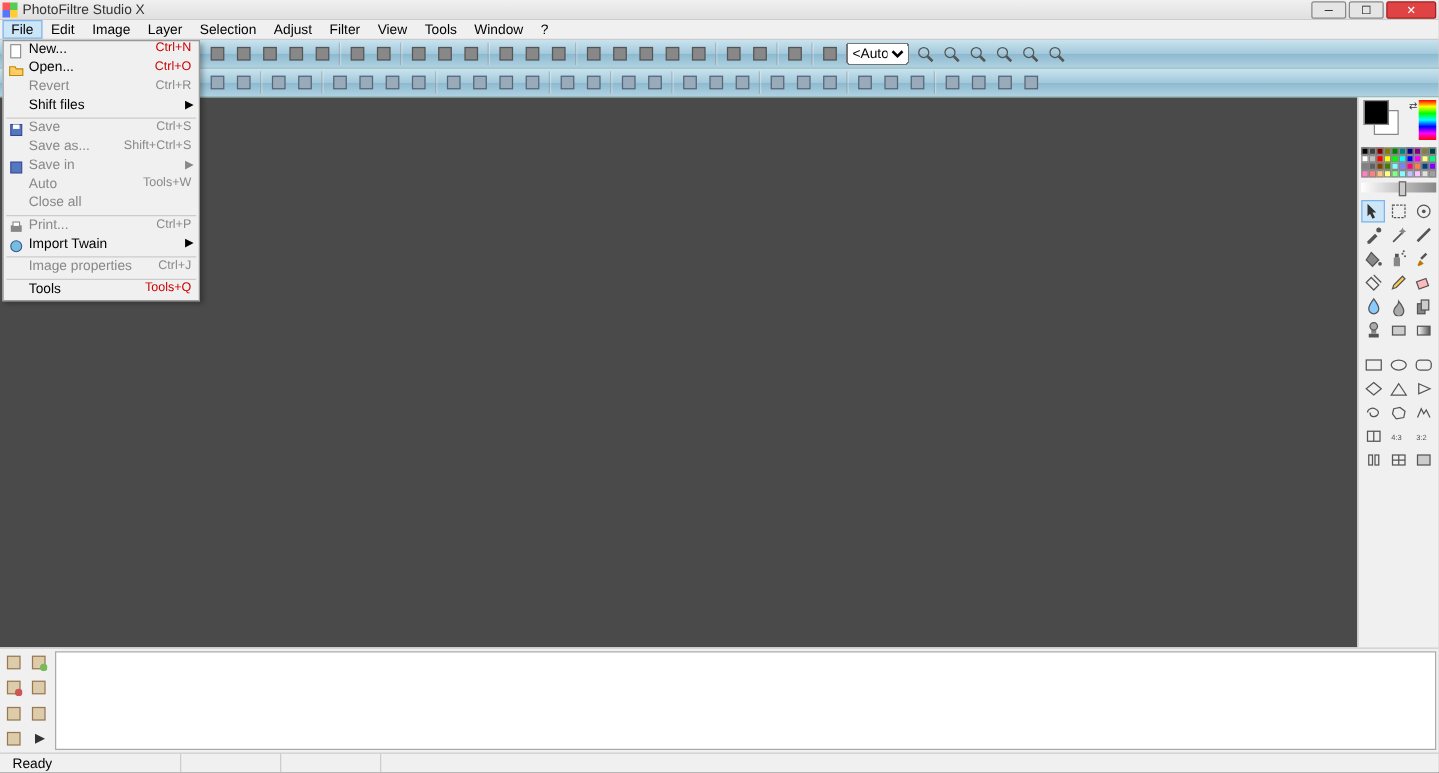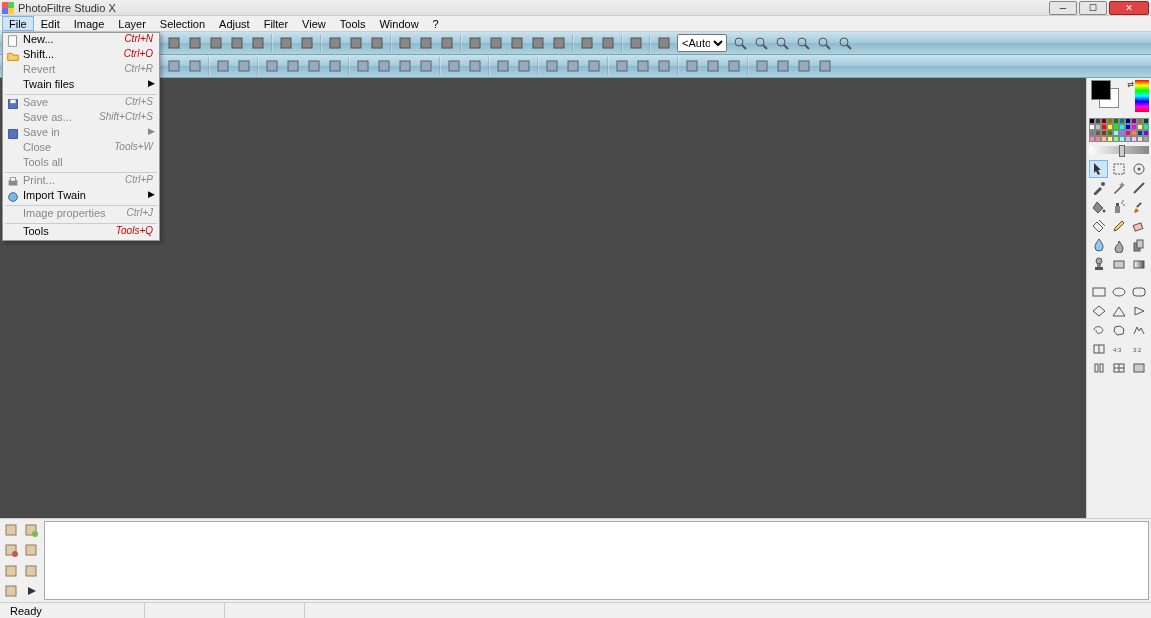--- a/index.html
+++ b/index.html
@@ -21,21 +21,21 @@
   .toolbar .tb-btn { width: 20px; height: 20px; display:flex; align-items:center; justify-content:center; border-radius:2px; }
   .toolbar .tb-sep { width: 2px; height: 18px; background: rgba(255,255,255,0.3); border-left:1px solid rgba(0,0,0,0.2); margin: 0 2px; }
   .toolbar select { height: 18px; font-size: 11px; width: 50px; margin: 0 2px; }
   
   .ico { width: 16px; height: 16px; display: block; }
   
   .dropdown { position: absolute; top: 32px; left: 2px; width: 158px; background: #f0f0f0; border: 1px solid #999; box-shadow: 2px 2px 4px rgba(0,0,0,0.3); z-index: 100; font-size: 11px; }
   .dropdown .dd-item { display: flex; height: 15px; padding: 0 6px 0 2px; position: relative; }
   .dropdown .dd-item .dd-ico { width: 16px; height: 16px; margin-right: 2px; display:flex; align-items:center; justify-content:center; }
   .dropdown .dd-item .dd-label { flex: 1; }
-  .dropdown .dd-item .dd-short { color: #333; font-size:10px;font-style:italic; }
+  .dropdown .dd-item .dd-short { color: #333; font-size:10px; }
   .dropdown .dd-item.red .dd-short { color: #c00; }
   .dropdown .dd-item.disabled { color: #888; }
   .dropdown .dd-item.disabled .dd-short { color: #888; }
   .dropdown .dd-item .dd-arrow { position:absolute; right:4px; font-size:9px; }
   .dropdown .dd-sep { height: 1px; background: #ccc; margin: 1px 2px; }
   
   .workspace { position:absolute; top:78px; left:0; right:65px; bottom:100px; background: #4a4a4a; }
   
   .rightpanel { position:absolute; top:78px; right:0; width:65px; bottom:100px; background: #f0f0f0; border-left:1px solid #ccc; padding:2px; }
   .colorbox { position:relative; height:36px; margin-bottom:2px; }
@@ -421,31 +421,31 @@
       </span>
       <span class="dd-label">New...</span>
       <span class="dd-short">Ctrl+N</span>
     </div>
     <div class="dd-item red">
       <span class="dd-ico">
         <svg width="14" height="14" viewBox="0 0 16 16">
           <path d="M2 5h5l1 2h6v6H2z" fill="#fc6" stroke="#b80"></path>
         </svg>
       </span>
-      <span class="dd-label">Shift...</span>
+      <span class="dd-label">Open...</span>
       <span class="dd-short">Ctrl+O</span>
     </div>
     <div class="dd-item disabled">
       <span class="dd-ico"></span>
       <span class="dd-label">Revert</span>
       <span class="dd-short">Ctrl+R</span>
     </div>
     <div class="dd-item">
       <span class="dd-ico"></span>
-      <span class="dd-label">Twain files</span>
+      <span class="dd-label">Shift files</span>
       <span class="dd-arrow">▶</span>
     </div>
     <div class="dd-sep"></div>
     <div class="dd-item disabled">
       <span class="dd-ico">
         <svg width="14" height="14" viewBox="0 0 16 16">
           <rect x="3" y="3" width="10" height="10" fill="#57b" stroke="#349"></rect>
           <rect x="5" y="3" width="6" height="4" fill="#fff"></rect>
         </svg>
       </span>
@@ -461,26 +461,26 @@
       <span class="dd-ico">
         <svg width="14" height="14" viewBox="0 0 16 16">
           <rect x="3" y="3" width="10" height="10" fill="#57b" stroke="#349"></rect>
         </svg>
       </span>
       <span class="dd-label">Save in</span>
       <span class="dd-arrow">▶</span>
     </div>
     <div class="dd-item disabled">
       <span class="dd-ico"></span>
-      <span class="dd-label">Close</span>
+      <span class="dd-label">Auto</span>
       <span class="dd-short">Tools+W</span>
     </div>
     <div class="dd-item disabled">
       <span class="dd-ico"></span>
-      <span class="dd-label">Tools all</span>
+      <span class="dd-label">Close all</span>
     </div>
     <div class="dd-sep"></div>
     <div class="dd-item disabled">
       <span class="dd-ico">
         <svg width="14" height="14" viewBox="0 0 16 16">
           <rect x="3" y="6" width="10" height="6" fill="#888"></rect>
           <rect x="5" y="3" width="6" height="4" fill="#fff" stroke="#888"></rect>
         </svg>
       </span>
       <span class="dd-label">Print...</span>

